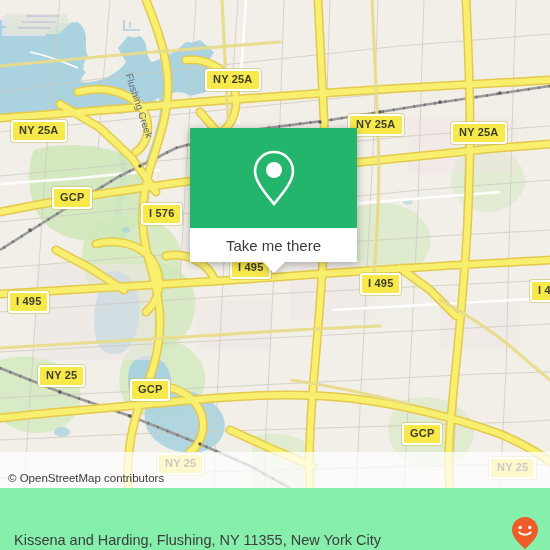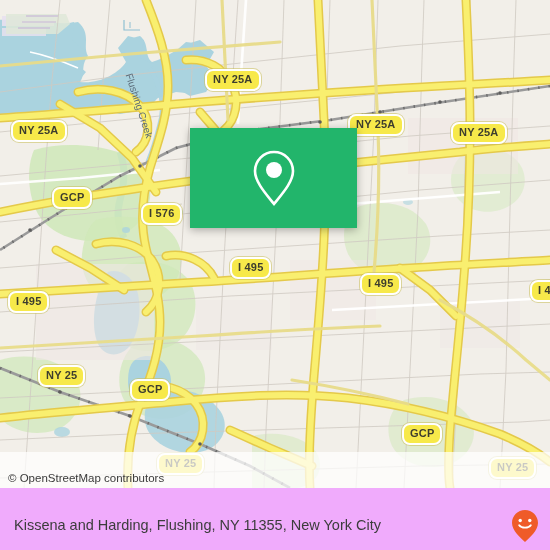--- a/index.html
+++ b/index.html
@@ -16,21 +16,21 @@
     background:#f2efe9;
     overflow:hidden;
   }
   #map-svg { position:absolute; left:0; top:0; width:550px; height:488px; }
 
   
   .shield {
     position:absolute;
     background:#f7e94a;
     border:2px solid #ffffff;
-    border-radius:8px;
+    border-radius:3px;
     color:#3d3d2e;
     font-size:11px;
     font-weight:bold;
     line-height:1;
     padding:3px 6px 4px 6px;
     white-space:nowrap;
     letter-spacing:0.2px;
     box-shadow:0 0 0 1px rgba(200,190,90,0.55);
     font-family:"Liberation Sans", sans-serif;
   }
@@ -89,22 +89,22 @@
     padding:20px 0 4px 8px;
     z-index:30;
     font-family:"Liberation Sans", sans-serif;
   }
 
   
   #footer {
     position:absolute;
     left:0; top:488px;
     width:550px; height:62px;
-    background:#f0abfc;
-    display:flex; align-items:center;
+    background:#86efac;
+    display:flex; align-items:flex-end;
     padding:12px 10px 0 14px;
     z-index:50;
   }
   #footer-address {
     flex:1;
     color:#3c3c3c;
     font-size:14.5px;
     line-height:1.38;
     padding-right:10px;
     font-family:"Liberation Sans", sans-serif;
@@ -360,20 +360,24 @@
   <div class="shield" style="left:489px; top:457px;">NY 25</div>
 
   <div id="popup-card">
     <div id="popup-green">
       <svg width="48" height="60" viewBox="0 0 48 60">
         <path d="M24 4 C13.5 4 5 12.5 5 23 C5 34 16 46 24 56
                  C32 46 43 34 43 23 C43 12.5 34.5 4 24 4 Z" fill="none" stroke="#ffffff" stroke-width="2.6"></path>
         <circle cx="24" cy="22" r="8" fill="#ffffff"></circle>
       </svg>
     </div>
+    <div id="popup-white">
+      <span id="popup-label">Take me there</span>
+      <div id="popup-tail"></div>
+    </div>
   </div>
 
   <div id="attribution">© OpenStreetMap contributors</div>
 </div>
 
 <div id="footer">
   <div id="footer-address">Kissena and Harding, Flushing, NY 11355, New York City</div>
   <div id="brand">
     <svg width="30" height="34" viewBox="0 0 30 34">
       <path d="M15 1 C7.8 1 2 6.8 2 14 C2 21.6 10.4 28.6 15 33

